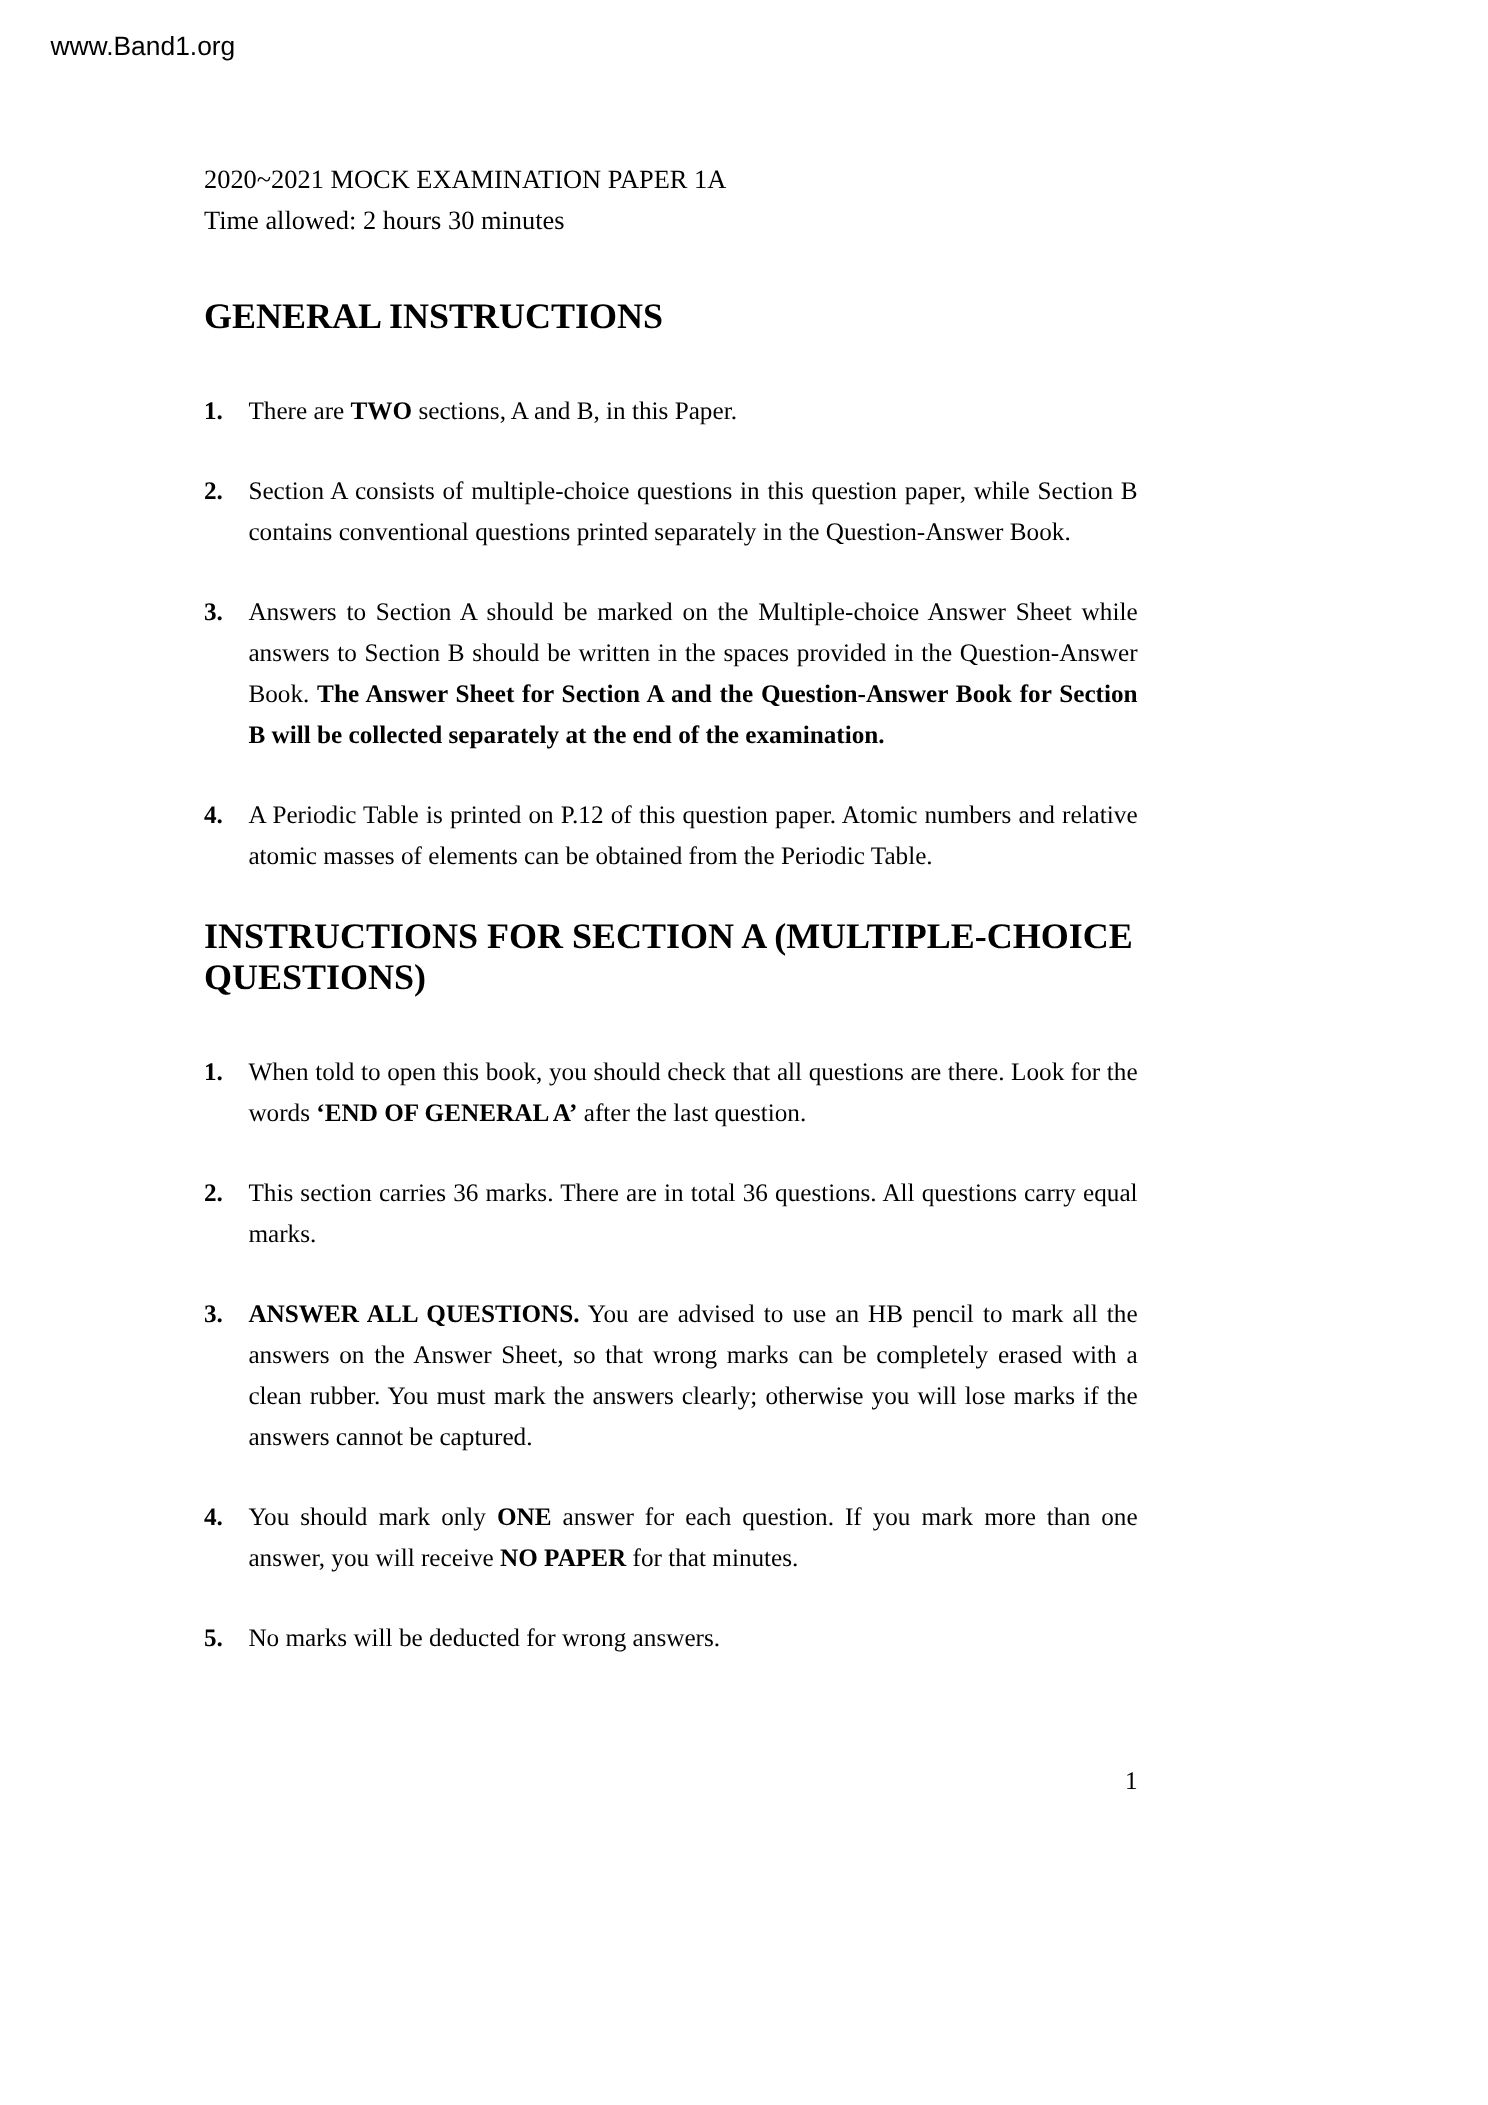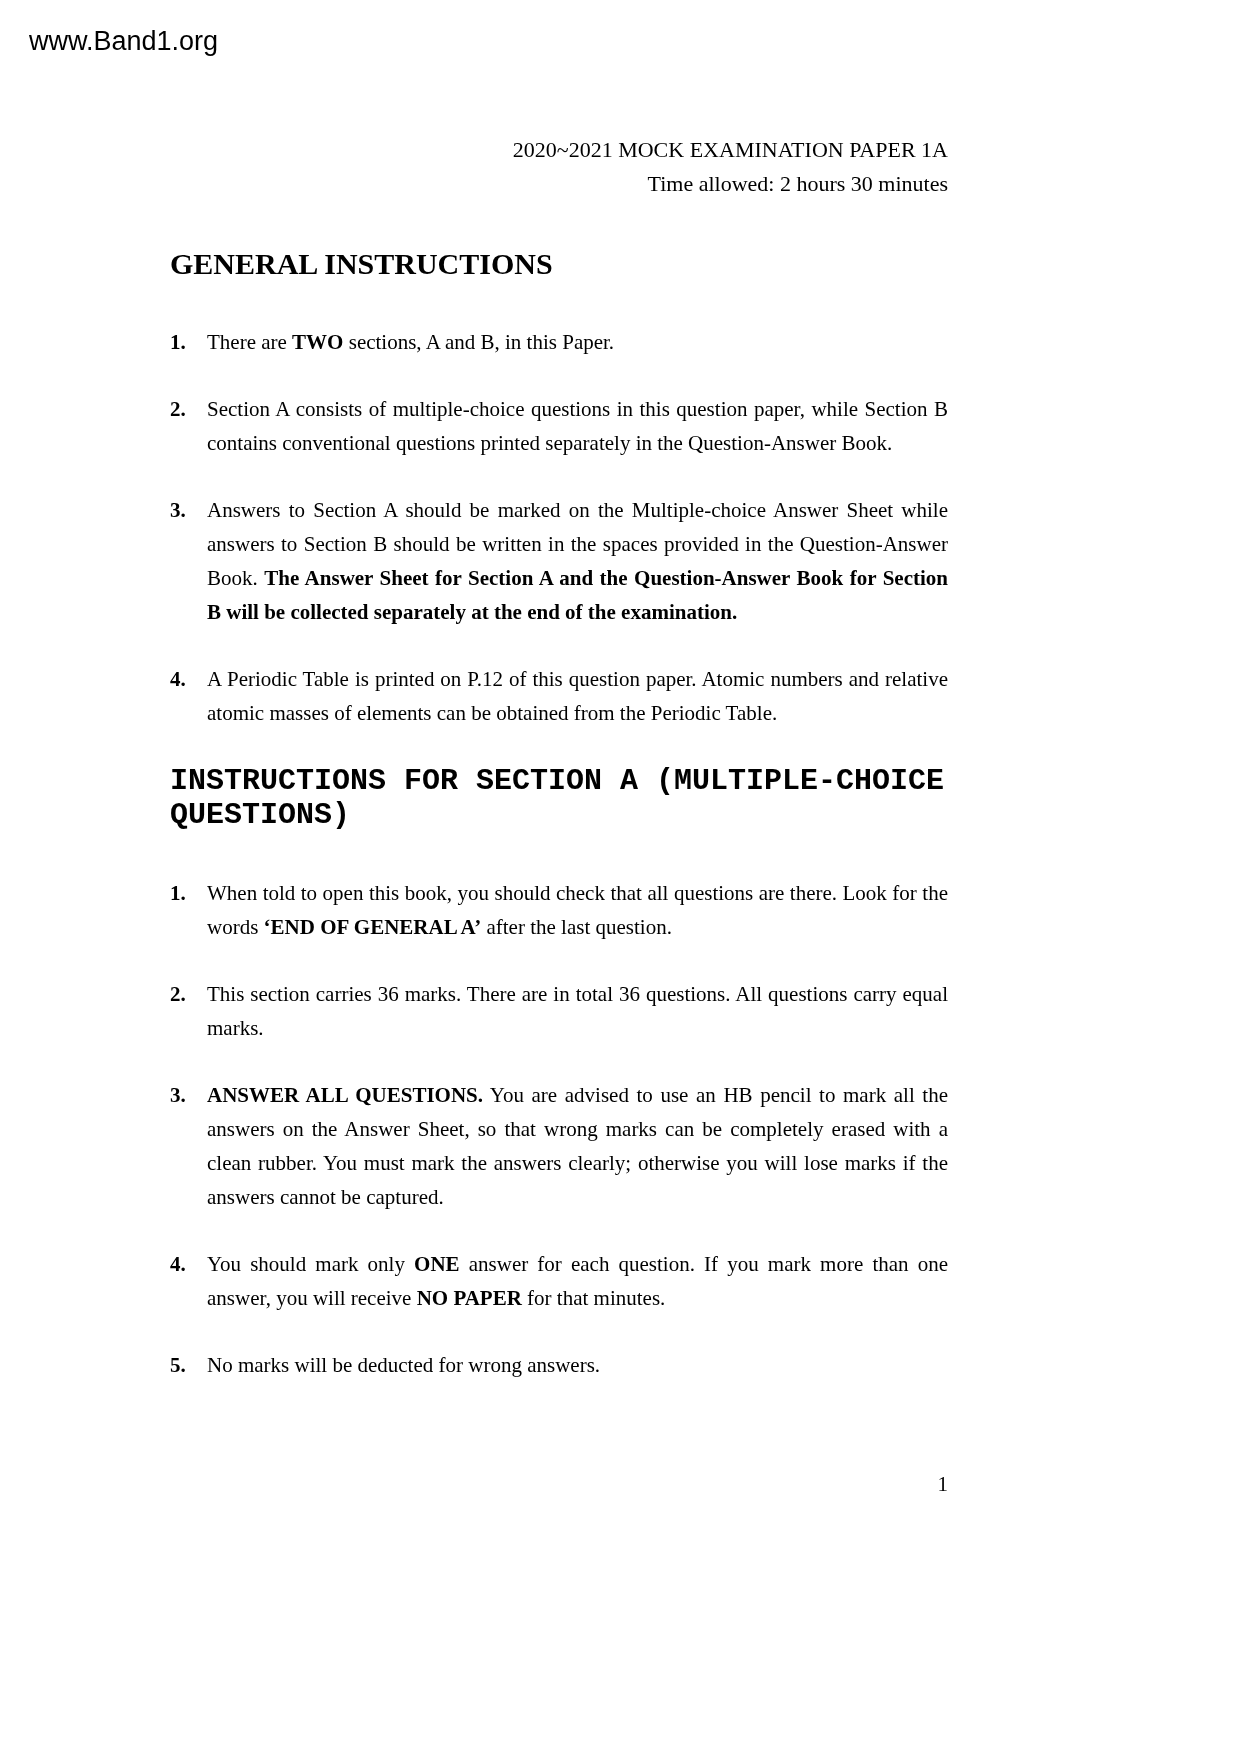--- a/index.html
+++ b/index.html
@@ -7,47 +7,46 @@
   body {
     width: 1240px;
     height: 1754px;
     position: relative;
     font-family: "Liberation Serif", serif;
     color: #000000;
   }
   .watermark {
     position: absolute;
     top: 26px;
-    left: 29px;
+    left: 42px;
     font-family: "Liberation Sans", sans-serif;
-    font-size: 27px;
+    font-size: 22px;
     color: #000000;
   }
   .content {
     position: absolute;
     left: 170px;
     top: 133px;
     width: 778px;
     font-size: 21px;
     line-height: 34px;
   }
   .title-block {
-    text-align: right;
+    text-align: left;
     font-size: 22px;
     line-height: 34px;
     margin-bottom: 46px;
   }
   .section-heading {
     font-weight: bold;
     font-size: 30px;
     margin-bottom: 44px;
   }
   .section-heading.second {
     margin-top: 34px;
-    font-family: Liberation Mono, monospace;
   }
   .num-item {
     display: flex;
     margin-bottom: 33px;
   }
   .num-item .num {
     width: 37px;
     flex: 0 0 37px;
     font-weight: bold;
   }

